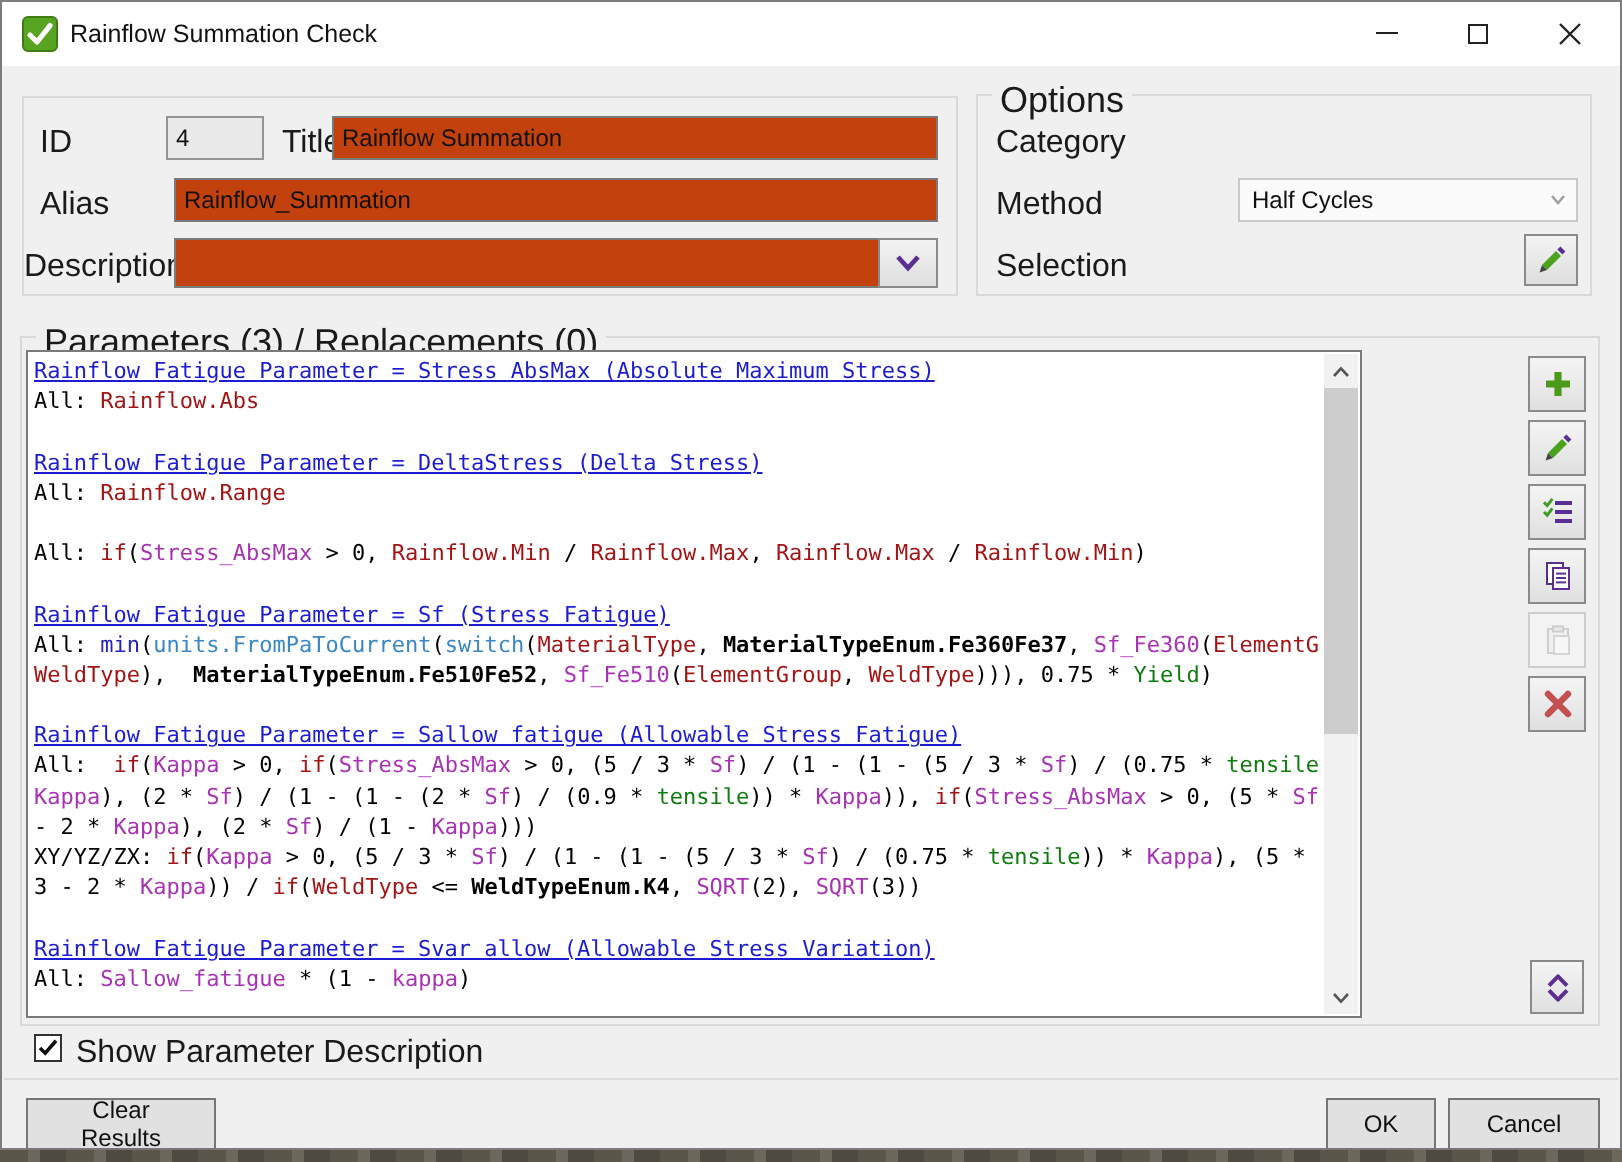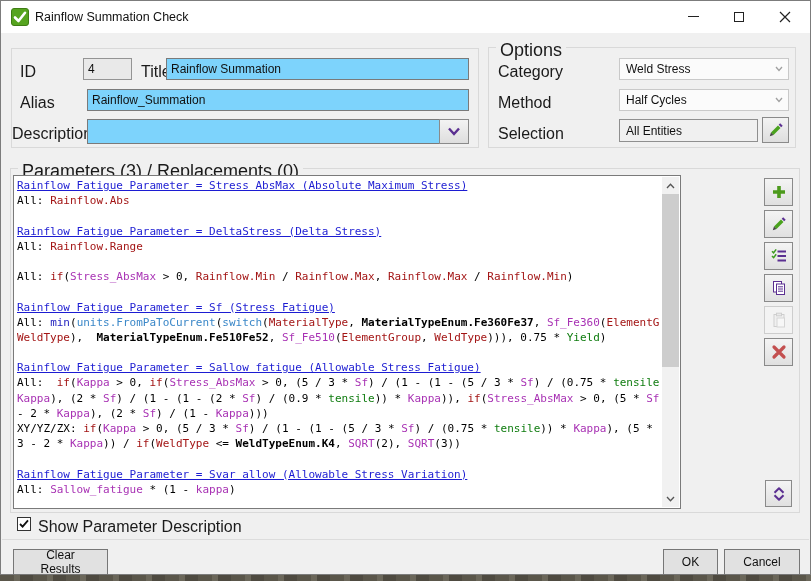--- a/index.html
+++ b/index.html
@@ -10,21 +10,21 @@
   .title-icon{position:absolute;left:10px;top:7px;width:18px;height:18px;}
   .title-text{position:absolute;left:34px;top:9px;font-size:12.5px;color:#111;}
   .winbtn{position:absolute;top:0;width:42px;height:31px;display:flex;align-items:center;justify-content:center;}
   .minimize{right:96px;} .maximize{right:50px;} .close{right:4px;}
   .min-glyph{width:11px;height:1px;background:#222;}
   .max-glyph{width:10px;height:10px;border:1px solid #222;}
 
   .grp{position:absolute;border:1px solid #d9d9d9;}
   .grp-label{position:absolute;top:-8px;left:7px;background:#f0f0f0;padding:0 4px;font-size:18px;color:#1a1a1a;white-space:nowrap;}
   .lbl{position:absolute;font-size:16px;color:#1a1a1a;white-space:nowrap;}
-  .inp{position:absolute;border:1px solid #7a7a7a;background:#7dd3fc;font-family:"Liberation Sans",sans-serif;font-size:12px;color:#111;padding:0 4px;margin:0;}
+  .inp{position:absolute;border:1px solid #7a7a7a;background:#c2410c;font-family:"Liberation Sans",sans-serif;font-size:12px;color:#111;padding:0 4px;margin:0;}
   .inp.gray{background:#e9e9e9;border-color:#949494;}
   .combo{position:absolute;border:1px solid #c9c9c9;background:#fbfbfb;font-size:12px;color:#111;display:flex;align-items:center;padding:0 6px;}
   .combo .chev{position:absolute;right:5px;top:7px;}
   .sq-btn{position:absolute;border:1px solid #8a8a8a;background:linear-gradient(#f3f3f3,#dedede);display:flex;align-items:center;justify-content:center;padding:0;}
 
   .codebox{position:absolute;left:12px;top:174px;width:668px;height:334px;background:#ffffff;border:1px solid #7a7a7a;overflow:hidden;}
   .codeinner{position:absolute;left:3px;top:2px;right:20px;bottom:0;overflow:hidden;}
   .code-line{white-space:pre;height:15.2px;font-family:"DejaVu Sans Mono",monospace;font-size:11px;line-height:15.2px;}
   .seg-h{text-decoration:underline;}
   .seg-b{font-weight:bold;}
@@ -81,39 +81,30 @@
         <svg width="14" height="10" viewBox="0 0 14 10">
             <path d="M2 1.5 L7 7 L12 1.5" stroke="#5b2f91" stroke-width="2.4" fill="none"></path>
           </svg>
       </button>
     </div>
 
     <div class="grp" style="left:487px;top:46px;width:308px;height:101px;">
       <div class="grp-label">Options</div>
 
       <div class="lbl" style="left:9px;top:15px;">Category</div>
-      <div class="combo" style="left:130px;top:10px;width:170px;height:22px;">
-        <span>Weld Stress</span>
-        <svg class="chev" width="8" height="6" viewBox="0 0 8 6">
-            <path d="M1 1 L4 4.5 L7 1" stroke="#a0a0a0" stroke-width="1.3" fill="none"></path>
-          </svg>
-      </div>
 
       <div class="lbl" style="left:9px;top:46px;">Method</div>
       <div class="combo" style="left:130px;top:41px;width:170px;height:22px;">
         <span>Half Cycles</span>
         <svg class="chev" width="8" height="6" viewBox="0 0 8 6">
             <path d="M1 1 L4 4.5 L7 1" stroke="#a0a0a0" stroke-width="1.3" fill="none"></path>
           </svg>
       </div>
 
       <div class="lbl" style="left:9px;top:77px;">Selection</div>
-      <div class="combo" style="left:130px;top:71px;width:139px;height:23px;border-color:#8f8f8f;background:#f0f0f0;">
-        <span>All Entities</span>
-      </div>
       <button class="sq-btn" style="left:273px;top:69px;width:27px;height:26px;">
         <svg width="16" height="16" viewBox="0 0 16 16">
           <polygon points="10.7,2.8 12.2,1.3 14.7,3.8 13.2,5.3" fill="#5b2f91"></polygon>
           <polygon points="3,10.5 10,3.5 12.5,6 5.5,13" fill="#4aa21e"></polygon>
           <polygon points="1.8,14.2 3,10.5 5.5,13" fill="#444"></polygon>
         </svg>
       </button>
     </div>
 
     <div class="grp" style="left:9px;top:167px;width:790px;height:345px;">

